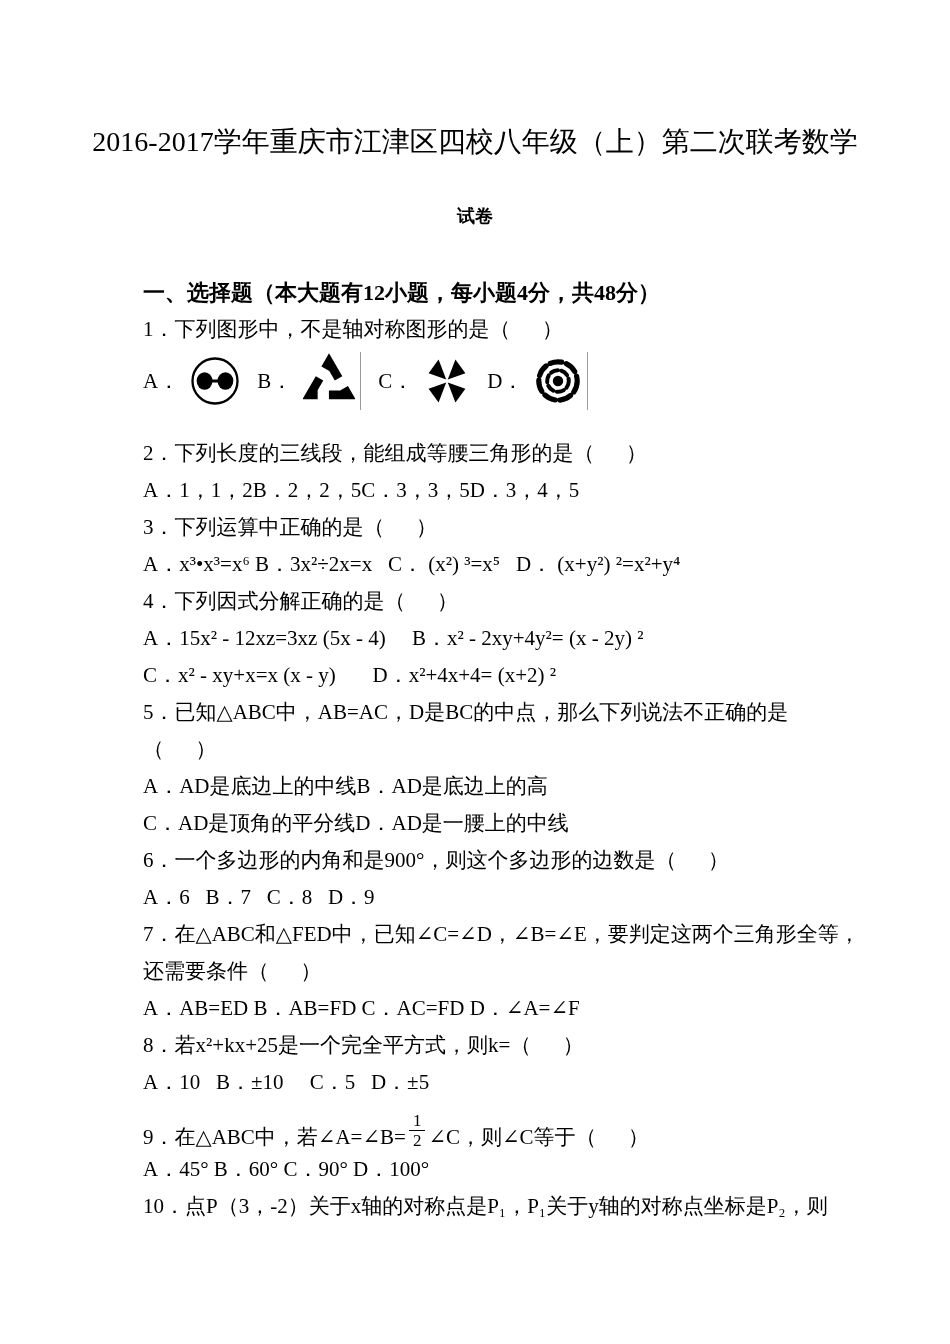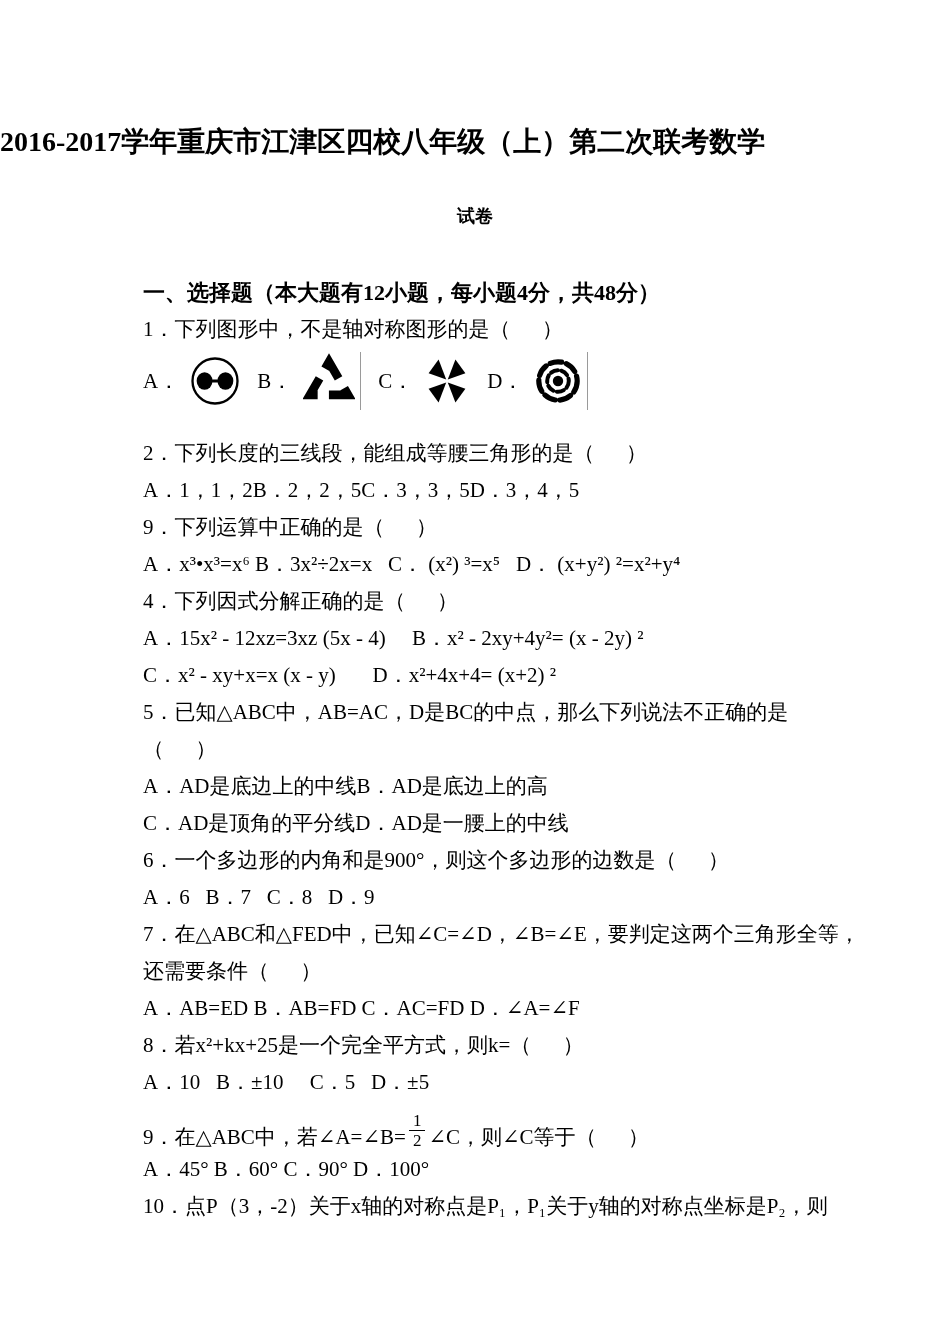--- a/index.html
+++ b/index.html
@@ -15,23 +15,23 @@
     font-family: "Liberation Serif", "DejaVu Serif", "DejaVu Sans", serif;
   }
   .page {
     width: 950px;
     height: 1344px;
     background: #ffffff;
     position: relative;
   }
   .title-main {
     padding-top: 124px;
-    text-align: left;
+    text-align: center;
     font-size: 28px;
-    font-weight: bold;
+    font-weight: normal;
     line-height: 36px;
     white-space: pre;
   }
   .title-sub {
     margin-top: 38px;
     text-align: center;
     font-size: 18px;
     font-weight: bold;
     line-height: 36px;
     white-space: pre;
@@ -140,21 +140,21 @@
           <circle cx="30" cy="31" r="24" fill="none" stroke="#000" stroke-width="6.5" stroke-dasharray="14.5 6" stroke-linecap="round"></circle>
           <circle cx="30" cy="31" r="13.5" fill="none" stroke="#000" stroke-width="5" stroke-dasharray="9 4.5" stroke-linecap="round"></circle>
           <circle cx="30" cy="31" r="6.5" fill="#000"></circle>
         </svg>
       </span>
     </div>
 
     <div class="line">2．下列长度的三线段，能组成等腰三角形的是（      ）</div>
     <div class="line">A．1，1，2B．2，2，5C．3，3，5D．3，4，5</div>
 
-    <div class="line">9．下列运算中正确的是（      ）</div>
+    <div class="line">3．下列运算中正确的是（      ）</div>
     <div class="line">A．x³•x³=x⁶ B．3x²÷2x=x   C． (x²) ³=x⁵   D． (x+y²) ²=x²+y⁴</div>
 
     <div class="line">4．下列因式分解正确的是（      ）</div>
     <div class="line">A．15x² - 12xz=3xz (5x - 4)     B．x² - 2xy+4y²= (x - 2y) ²</div>
     <div class="line">C．x² - xy+x=x (x - y)       D．x²+4x+4= (x+2) ²</div>
 
     <div class="line">5．已知△ABC中，AB=AC，D是BC的中点，那么下列说法不正确的是</div>
     <div class="line">（      ）</div>
     <div class="line">A．AD是底边上的中线B．AD是底边上的高</div>
     <div class="line">C．AD是顶角的平分线D．AD是一腰上的中线</div>

